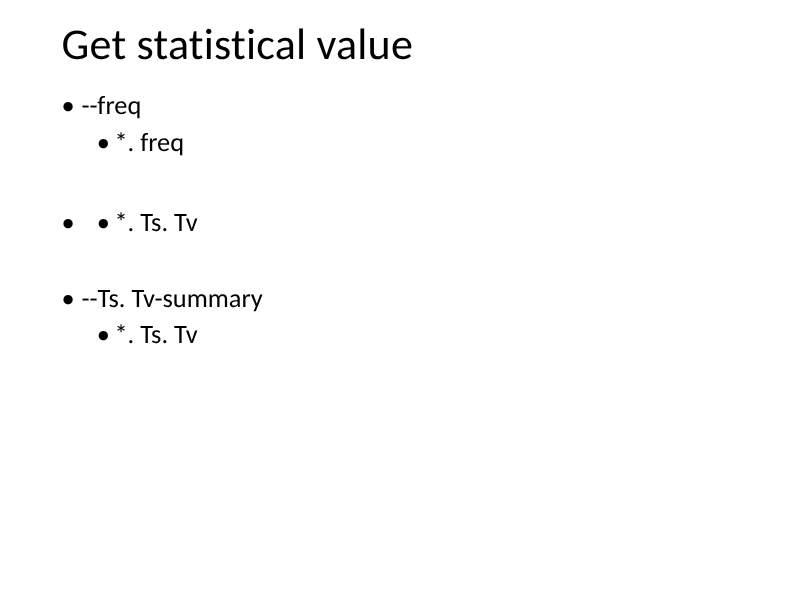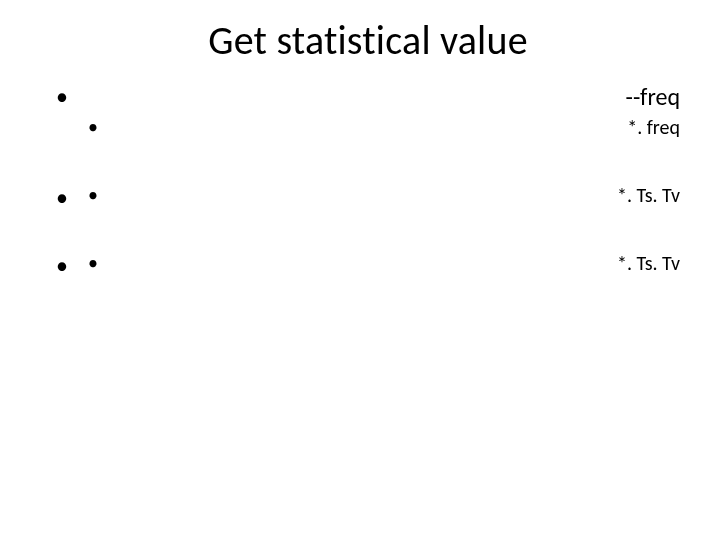--- a/index.html
+++ b/index.html
@@ -17,47 +17,45 @@
     height: 540px;
     padding: 18px 40px 20px 56px;
     position: relative;
   }
   .title {
     font-size: 40px;
     font-weight: 400;
     line-height: 1.15;
     margin: 0 0 18px 0;
     letter-spacing: 0.2px;
-    text-align: center;
   }
   ul.level1 {
     list-style: none;
     padding: 0;
     margin: 0;
   }
   ul.level1 > li {
     font-size: 24px;
     margin: 0 0 6px 0;
     position: relative;
     padding-left: 18px;
-    text-align: right;
   }
   ul.level1 > li::before {
     content: "•";
     position: absolute;
     left: 0;
     top: 0;
   }
   ul.level2 {
     list-style: none;
     padding: 0;
     margin: 4px 0 0 0;
   }
   ul.level2 > li {
-    font-size: 20px;
+    font-size: 24px;
     position: relative;
     padding-left: 16px;
     margin-left: 14px;
   }
   ul.level2 > li::before {
     content: "•";
     position: absolute;
     left: 0;
     top: 0;
   }
@@ -93,20 +91,21 @@
           <span> *. Ts. Tv</span>
         </li>
       </ul>
     </li>
   </ul>
 
   <div class="group-gap"></div>
 
   <ul class="level1">
     <li>
+      <span>--Ts. Tv-summary</span>
       <ul class="level2">
         <li>
           <span>*. Ts. Tv</span>
         </li>
       </ul>
     </li>
   </ul>
 </div>
 
 </body></html>

